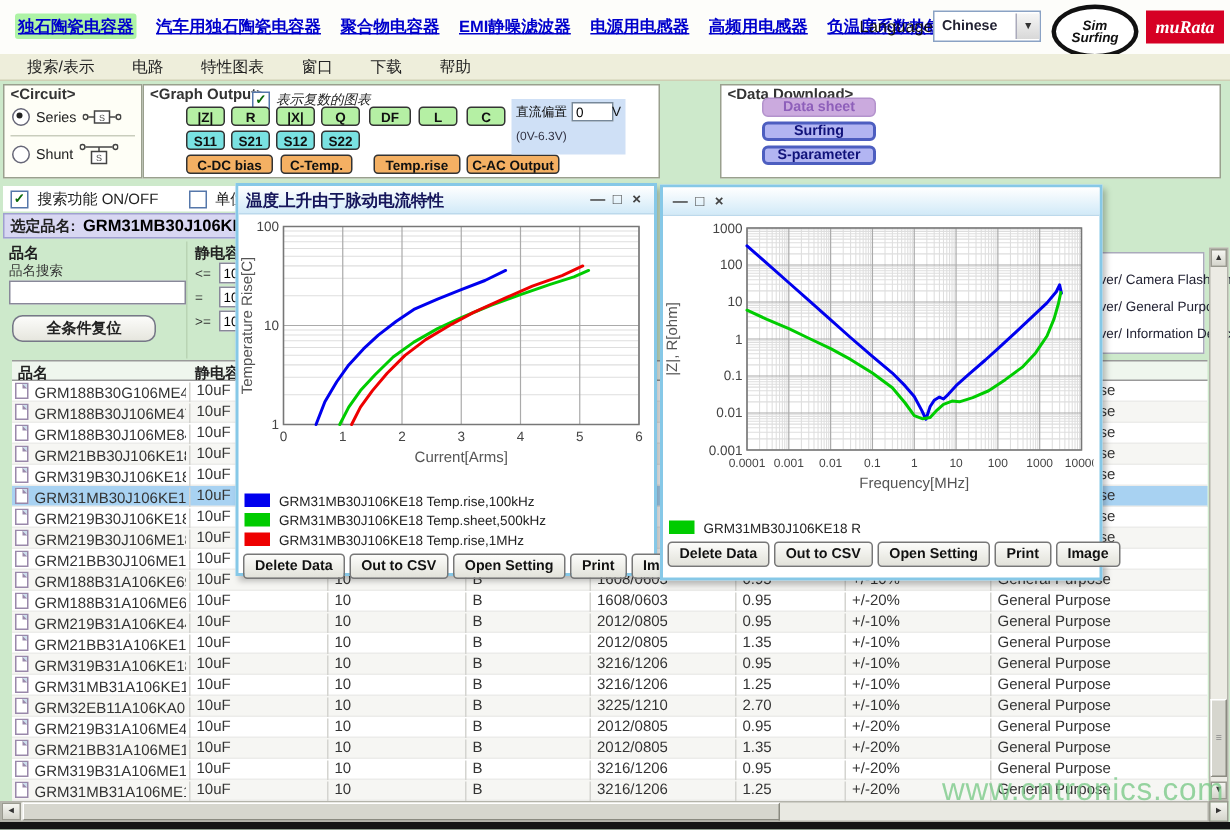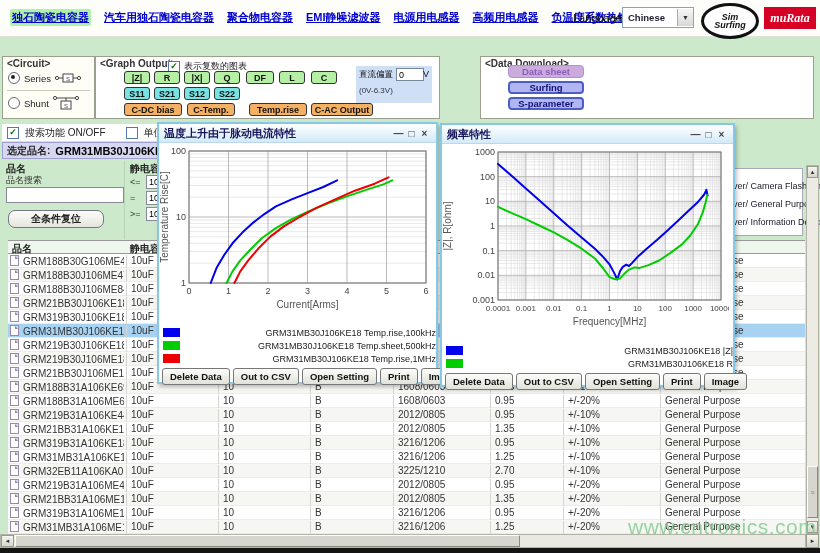--- a/index.html
+++ b/index.html
@@ -30,27 +30,27 @@
   .panel-title{position:absolute;left:4px;top:1px;font-size:10px;font-weight:bold;color:#333;}
   .circuit-box{left:2px;top:2px;width:91px;height:61px;}
   .radio-row{position:absolute;left:5px;display:flex;align-items:center;gap:4px;}
   .radio{width:10px;height:10px;border:1px solid #667;border-radius:50%;background:#fff;position:relative;}
   .radio.sel:after{content:"";position:absolute;left:2px;top:2px;width:4px;height:4px;border-radius:50%;background:#222;}
   .radio-label{font-size:9.5px;color:#222;}
   .circuit-divider{position:absolute;left:4px;right:4px;top:33px;border-top:1px solid #c9cdbd;}
   .graph-box{left:95px;top:2px;width:343px;height:61px;background:#fff;}
   .gcheck{position:absolute;left:72px;top:3px;display:flex;gap:4px;align-items:center;}
   .cbx{width:10px;height:10px;background:#fff;border:1px solid #5577aa;font-size:9px;line-height:9px;text-align:center;color:#0a6a0a;font-weight:bold;}
-  .cbx-label{font-size:9px;color:#222;}
+  .cbx-label{font-size:9px;color:#222;font-style:italic;}
   .gbtn{position:absolute;height:13px;border:1px solid #333;border-radius:3px;font-size:9px;font-weight:bold;color:#111;
         display:flex;align-items:center;justify-content:center;box-sizing:border-box;cursor:pointer;}
   .gbtn.z{background:#b5f0a4;}
   .gbtn.s{background:#79e2e2;}
   .gbtn.c{background:#f4b063;}
-  .dc-panel{position:absolute;left:260px;top:9px;width:76px;height:37px;background:#cfe0f6;}
+  .dc-panel{position:absolute;left:245px;top:9px;width:76px;height:37px;background:#cfe0f6;}
   .dc-label{position:absolute;left:3px;top:3px;font-size:8.5px;color:#111;}
   .dc-input{position:absolute;left:40px;top:2px;width:22px;height:11px;border:1px solid #789;font-size:9px;padding:0 2px;}
   .dc-unit{position:absolute;left:67px;top:3px;font-size:9px;color:#111;}
   .dc-range{position:absolute;left:3px;top:20px;font-size:8px;color:#334;}
   .dl-box{left:480px;top:2px;width:332px;height:61px;background:#fff;}
   .dlbtn{position:absolute;left:27px;width:76px;height:13px;border-radius:4px;font-size:9.5px;font-weight:bold;
          display:flex;align-items:center;justify-content:center;cursor:pointer;box-sizing:border-box;}
   .dlbtn.disabled{background:#cbaade;border:1px solid #b392cc;color:#8e5fba;}
   .dlbtn.normal{background:#b2b5f2;border:2px solid #4d5ec0;color:#10127a;}
   
@@ -94,21 +94,21 @@
   .v-thumb{position:absolute;left:0;top:300px;width:11px;height:52px;background:#d6d6ce;border:1px solid;border-color:#fff #8a8a80 #8a8a80 #fff;box-sizing:border-box;
            display:flex;align-items:center;justify-content:center;font-size:7px;color:#888;cursor:grab;}
   
   .win{position:absolute;background:#fff;border:2px solid #86c8e7;box-shadow:2px 3px 4px rgba(0,0,0,.25);}
   .win1{left:157px;top:2px;width:277px;height:258px;}
   .win2{left:440px;top:3px;width:291px;height:260px;}
   .win-title{height:18px;background:linear-gradient(#ffffff,#d2eaf8);border-bottom:1px solid #bcd9ec;display:flex;align-items:center;padding:0 5px;}
   .wt-text{flex:1;font-size:11px;font-weight:bold;color:#15155a;white-space:nowrap;overflow:hidden;}
   .wt-btn{width:13px;text-align:center;font-size:10px;color:#444;cursor:pointer;font-weight:bold;}
   .win-legend{padding:2px 0 0 4px;}
-  .legend-row{display:flex;align-items:center;height:13px;gap:6px;justify-content:space-between;}
+  .legend-row{display:flex;align-items:center;height:13px;gap:6px;}
   .legend-swatch{width:17px;height:9px;}
   .legend-label{font-size:9px;color:#222;white-space:nowrap;}
   .win-buttons{display:flex;gap:3px;padding:3px 3px 0 3px;}
   .wbtn{font-size:9.5px;font-weight:bold;border:1px solid #777;border-radius:3px;background:linear-gradient(#fcfcfa,#e2e2da);
         padding:2px 7px;color:#111;white-space:nowrap;cursor:pointer;}
   .watermark{left:628px;top:395px;font-size:21px;color:#7ecb8b;opacity:.8;letter-spacing:.5px;white-space:nowrap;pointer-events:none;}
   .black-bar{left:0;top:428px;width:820px;height:5px;background:#141414;}
 </style>
 </head>
 <body>
@@ -131,20 +131,28 @@
       <span class="val">Chinese</span>
       <span class="dd">▼</span>
     </div>
     <div class="abs sim-logo">
       <span>Sim</span>
       <span>Surfing</span>
     </div>
     <div class="abs murata-logo">muRata</div>
   </div>
 
+  <div class="abs menu-bar" id="menu-bar">
+      <span class="menu-item">搜索/表示</span>
+      <span class="menu-item">电路</span>
+      <span class="menu-item">特性图表</span>
+      <span class="menu-item">窗口</span>
+      <span class="menu-item">下载</span>
+      <span class="menu-item">帮助</span>
+    </div>
 
   <div class="abs control-row">
     <div class="panel-box circuit-box">
       <div class="panel-title">&lt;Circuit&gt;</div>
       <div class="radio-row" style="top:15px;">
         <span class="radio sel"></span>
         <span class="radio-label">Series</span>
         <svg width="26" height="12">
           <circle cx="2" cy="6" r="1.6" fill="none" stroke="#444"></circle>
             <line x1="4" y1="6" x2="8" y2="6" stroke="#444"></line>
@@ -549,21 +557,20 @@
           <div class="wbtn">Delete Data</div>
           <div class="wbtn">Out to CSV</div>
           <div class="wbtn">Open Setting</div>
           <div class="wbtn">Print</div>
           <div class="wbtn">Image</div>
         </div>
     </div>
 
     <div class="win win2">
       <div class="win-title">
-        <span class="wt-text">频率特性</span>
         <span class="wt-btn">—</span>
         <span class="wt-btn">□</span>
         <span class="wt-btn">×</span>
       </div>
       <div id="chart2"><svg width="287" height="194">
             <rect x="56" y="8" width="223" height="148" fill="#ffffff"></rect>
             <line x1="56" x2="279" y1="148.57459344028845" y2="148.57459344028845" stroke="#dedede" stroke-width="0.7"></line>
             <line x1="56" x2="279" y1="144.23100905024833" y2="144.23100905024833" stroke="#dedede" stroke-width="0.7"></line>
             <line x1="56" x2="279" y1="141.14918688057693" y2="141.14918688057693" stroke="#dedede" stroke-width="0.7"></line>
             <line x1="56" x2="279" y1="138.75873989304486" y2="138.75873989304486" stroke="#dedede" stroke-width="0.7"></line>
@@ -708,24 +715,20 @@
             <line x1="279" x2="279" y1="8" y2="156" stroke="#aaaaaa" stroke-width="0.8"></line>
             <text x="279" y="167" text-anchor="middle" font-size="8" fill="#444" font-family="Liberation Sans, sans-serif">10000</text>
             <rect x="56" y="8" width="223" height="148" fill="none" stroke="#777" stroke-width="1"></rect>
             <polyline points="56.0,19.9 69.3,31.6 83.9,44.5 97.2,56.3 111.8,69.2 125.0,81.0 139.6,93.6 152.9,104.7 161.3,113.1 167.5,120.3 172.4,129.4 175.3,135.5 178.1,127.0 180.8,122.9 184.3,120.7 187.0,122.0 190.2,118.9 195.4,113.1 203.8,105.6 214.9,96.0 223.3,88.4 236.5,76.3 246.8,66.6 256.0,57.9 262.2,50.5 264.4,45.9 265.6,51.6" fill="none" stroke="#0000ee" stroke-width="2" stroke-linejoin="round" stroke-linecap="round"></polyline>
             <polyline points="56.0,62.8 69.3,68.9 83.9,75.1 97.2,81.5 111.8,88.4 125.0,95.6 139.6,104.7 152.9,114.5 161.3,124.5 167.5,133.1 173.2,135.2 178.1,134.4 182.7,129.4 187.0,125.6 192.7,123.4 197.6,123.9 206.5,121.1 217.1,116.5 228.2,109.1 240.0,100.4 248.4,91.3 256.0,80.0 260.7,68.6 263.6,58.5 265.2,51.0" fill="none" stroke="#00cc00" stroke-width="2" stroke-linejoin="round" stroke-linecap="round"></polyline>
             <text x="167.5" y="181" text-anchor="middle" font-size="10" fill="#555" font-family="Liberation Sans, sans-serif">Frequency[MHz]</text>
             <text x="9" y="82" text-anchor="middle" font-size="10" fill="#555" transform="rotate(-90 9 82)" font-family="Liberation Sans, sans-serif">|Z|, R[ohm]</text>
           </svg></div>
       <div class="win-legend" id="legend2">
           <div class="legend-row">
-            <span class="legend-swatch" style="background: rgb(0, 0, 238);"></span>
-            <span class="legend-label">GRM31MB30J106KE18 |Z|</span>
-          </div>
-          <div class="legend-row">
             <span class="legend-swatch" style="background: rgb(0, 204, 0);"></span>
             <span class="legend-label">GRM31MB30J106KE18 R</span>
           </div>
         </div>
       <div class="win-buttons" id="btns2">
           <div class="wbtn">Delete Data</div>
           <div class="wbtn">Out to CSV</div>
           <div class="wbtn">Open Setting</div>
           <div class="wbtn">Print</div>
           <div class="wbtn">Image</div>

